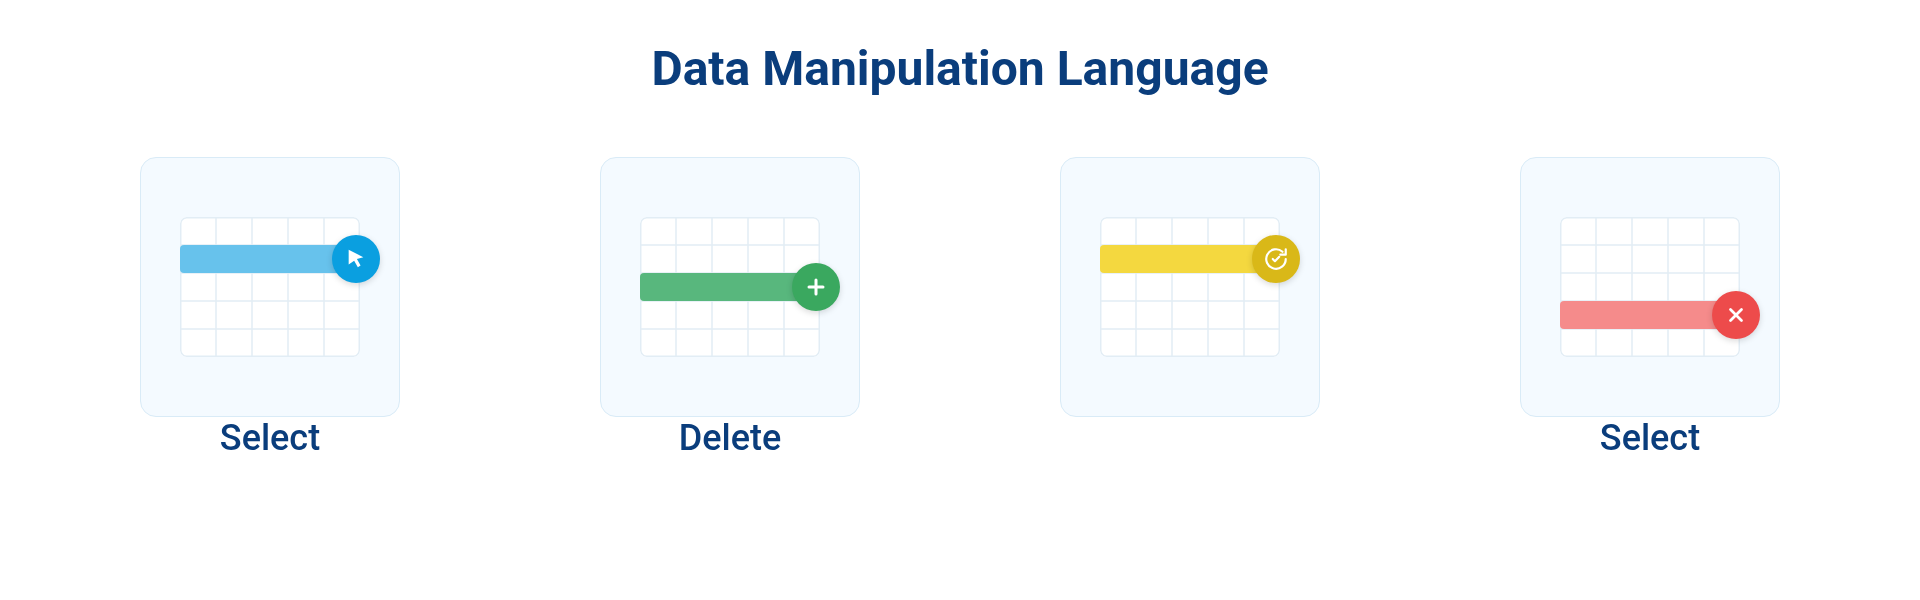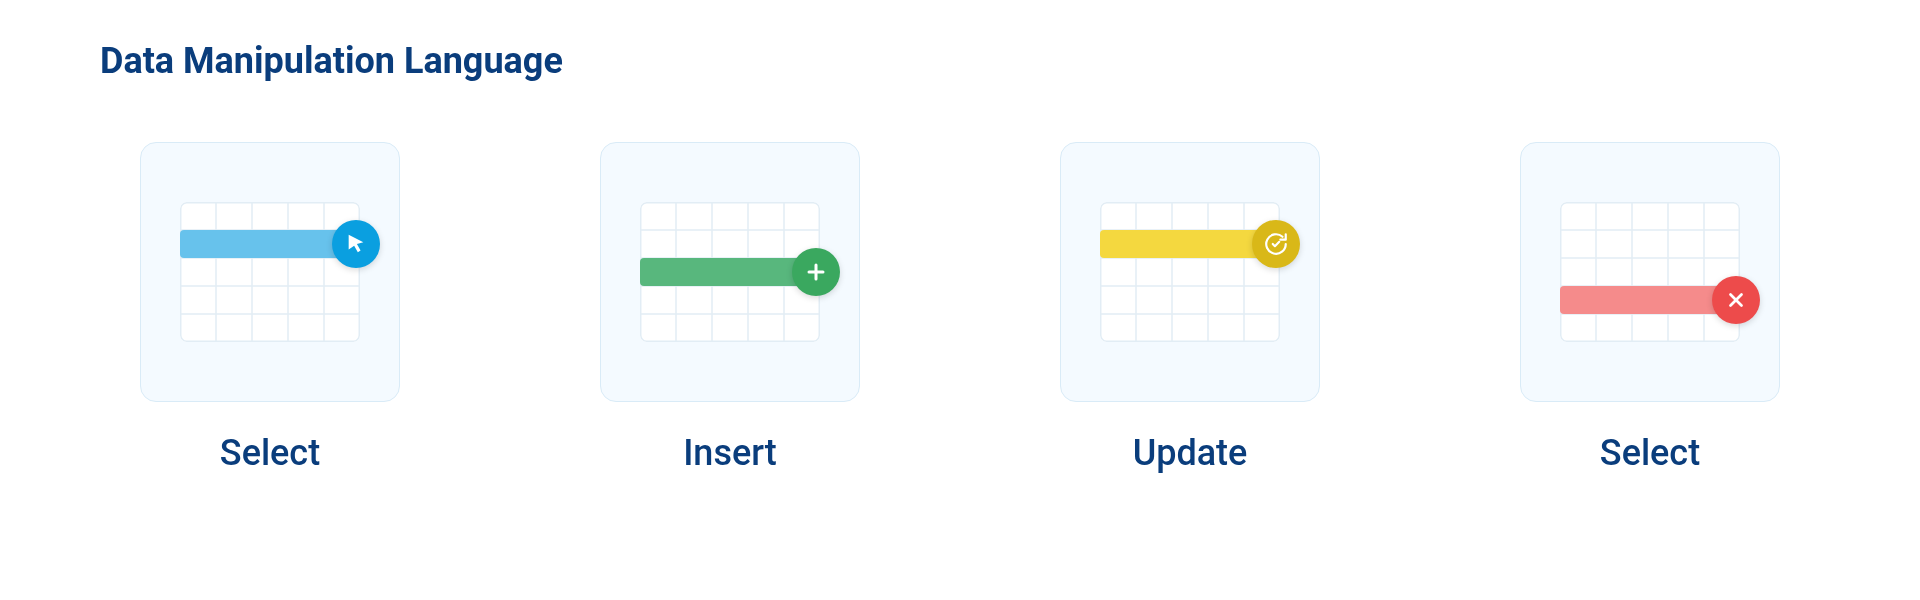--- a/index.html
+++ b/index.html
@@ -4,36 +4,36 @@
   <style>
     * { margin: 0; padding: 0; box-sizing: border-box; }
     body {
       width: 1920px;
       height: 600px;
       background: #ffffff;
       font-family: -apple-system, BlinkMacSystemFont, 'Segoe UI', Roboto, sans-serif;
       padding: 40px 100px;
     }
     .title {
+      text-align: center;
       color: #0a3d7c;
-      font-size: 36px;
+      font-size: 48px;
       font-weight: 700;
       margin-bottom: 60px;
     }
     .cards {
       display: flex;
       justify-content: space-between;
       gap: 40px;
       padding: 0 40px;
     }
     .card-wrap {
       display: flex;
       flex-direction: column;
       align-items: center;
-      gap: 30px;
     }
     .card {
       width: 260px;
       height: 260px;
       background: #f4faff;
       border: 1px solid #d9ebf7;
       border-radius: 16px;
       display: flex;
       align-items: center;
       justify-content: center;
@@ -141,21 +141,21 @@
         </div>
         <div class="row-highlight row-insert"></div>
         <div class="badge badge-insert">
           <svg width="24" height="24" viewBox="0 0 24 24" fill="none" stroke="white" stroke-width="3" stroke-linecap="round">
               <line x1="12" y1="5" x2="12" y2="19"></line>
               <line x1="5" y1="12" x2="19" y2="12"></line>
             </svg>
         </div>
       </div>
     </div>
-    <div class="card-label">Insert</div>
+    <div class="card-label">Delete</div>
   </div>
 
   <div class="card-wrap">
     <div class="card">
       <div class="grid">
         <div class="grid-bg">
           <svg width="180" height="140" viewBox="0 0 180 140">
             <rect x="0" y="0" width="180" height="140" fill="#ffffff" rx="6"></rect>
             <g stroke="#e2edf5" stroke-width="1.5" fill="none">
               <line x1="0" y1="28" x2="180" y2="28"></line>
@@ -173,21 +173,20 @@
         <div class="row-highlight row-update"></div>
         <div class="badge badge-update">
           <svg width="26" height="26" viewBox="0 0 24 24" fill="none" stroke="white" stroke-width="2" stroke-linecap="round" stroke-linejoin="round">
             <path d="M21 12a9 9 0 1 1-3-6.7"></path>
             <polyline points="21 3 21 8 16 8"></polyline>
             <polyline points="9 12 11 14 15 10"></polyline>
           </svg>
         </div>
       </div>
     </div>
-    <div class="card-label">Update</div>
   </div>
 
   <div class="card-wrap">
     <div class="card">
       <div class="grid">
         <div class="grid-bg">
           <svg width="180" height="140" viewBox="0 0 180 140">
             <rect x="0" y="0" width="180" height="140" fill="#ffffff" rx="6"></rect>
             <g stroke="#e2edf5" stroke-width="1.5" fill="none">
               <line x1="0" y1="28" x2="180" y2="28"></line>

